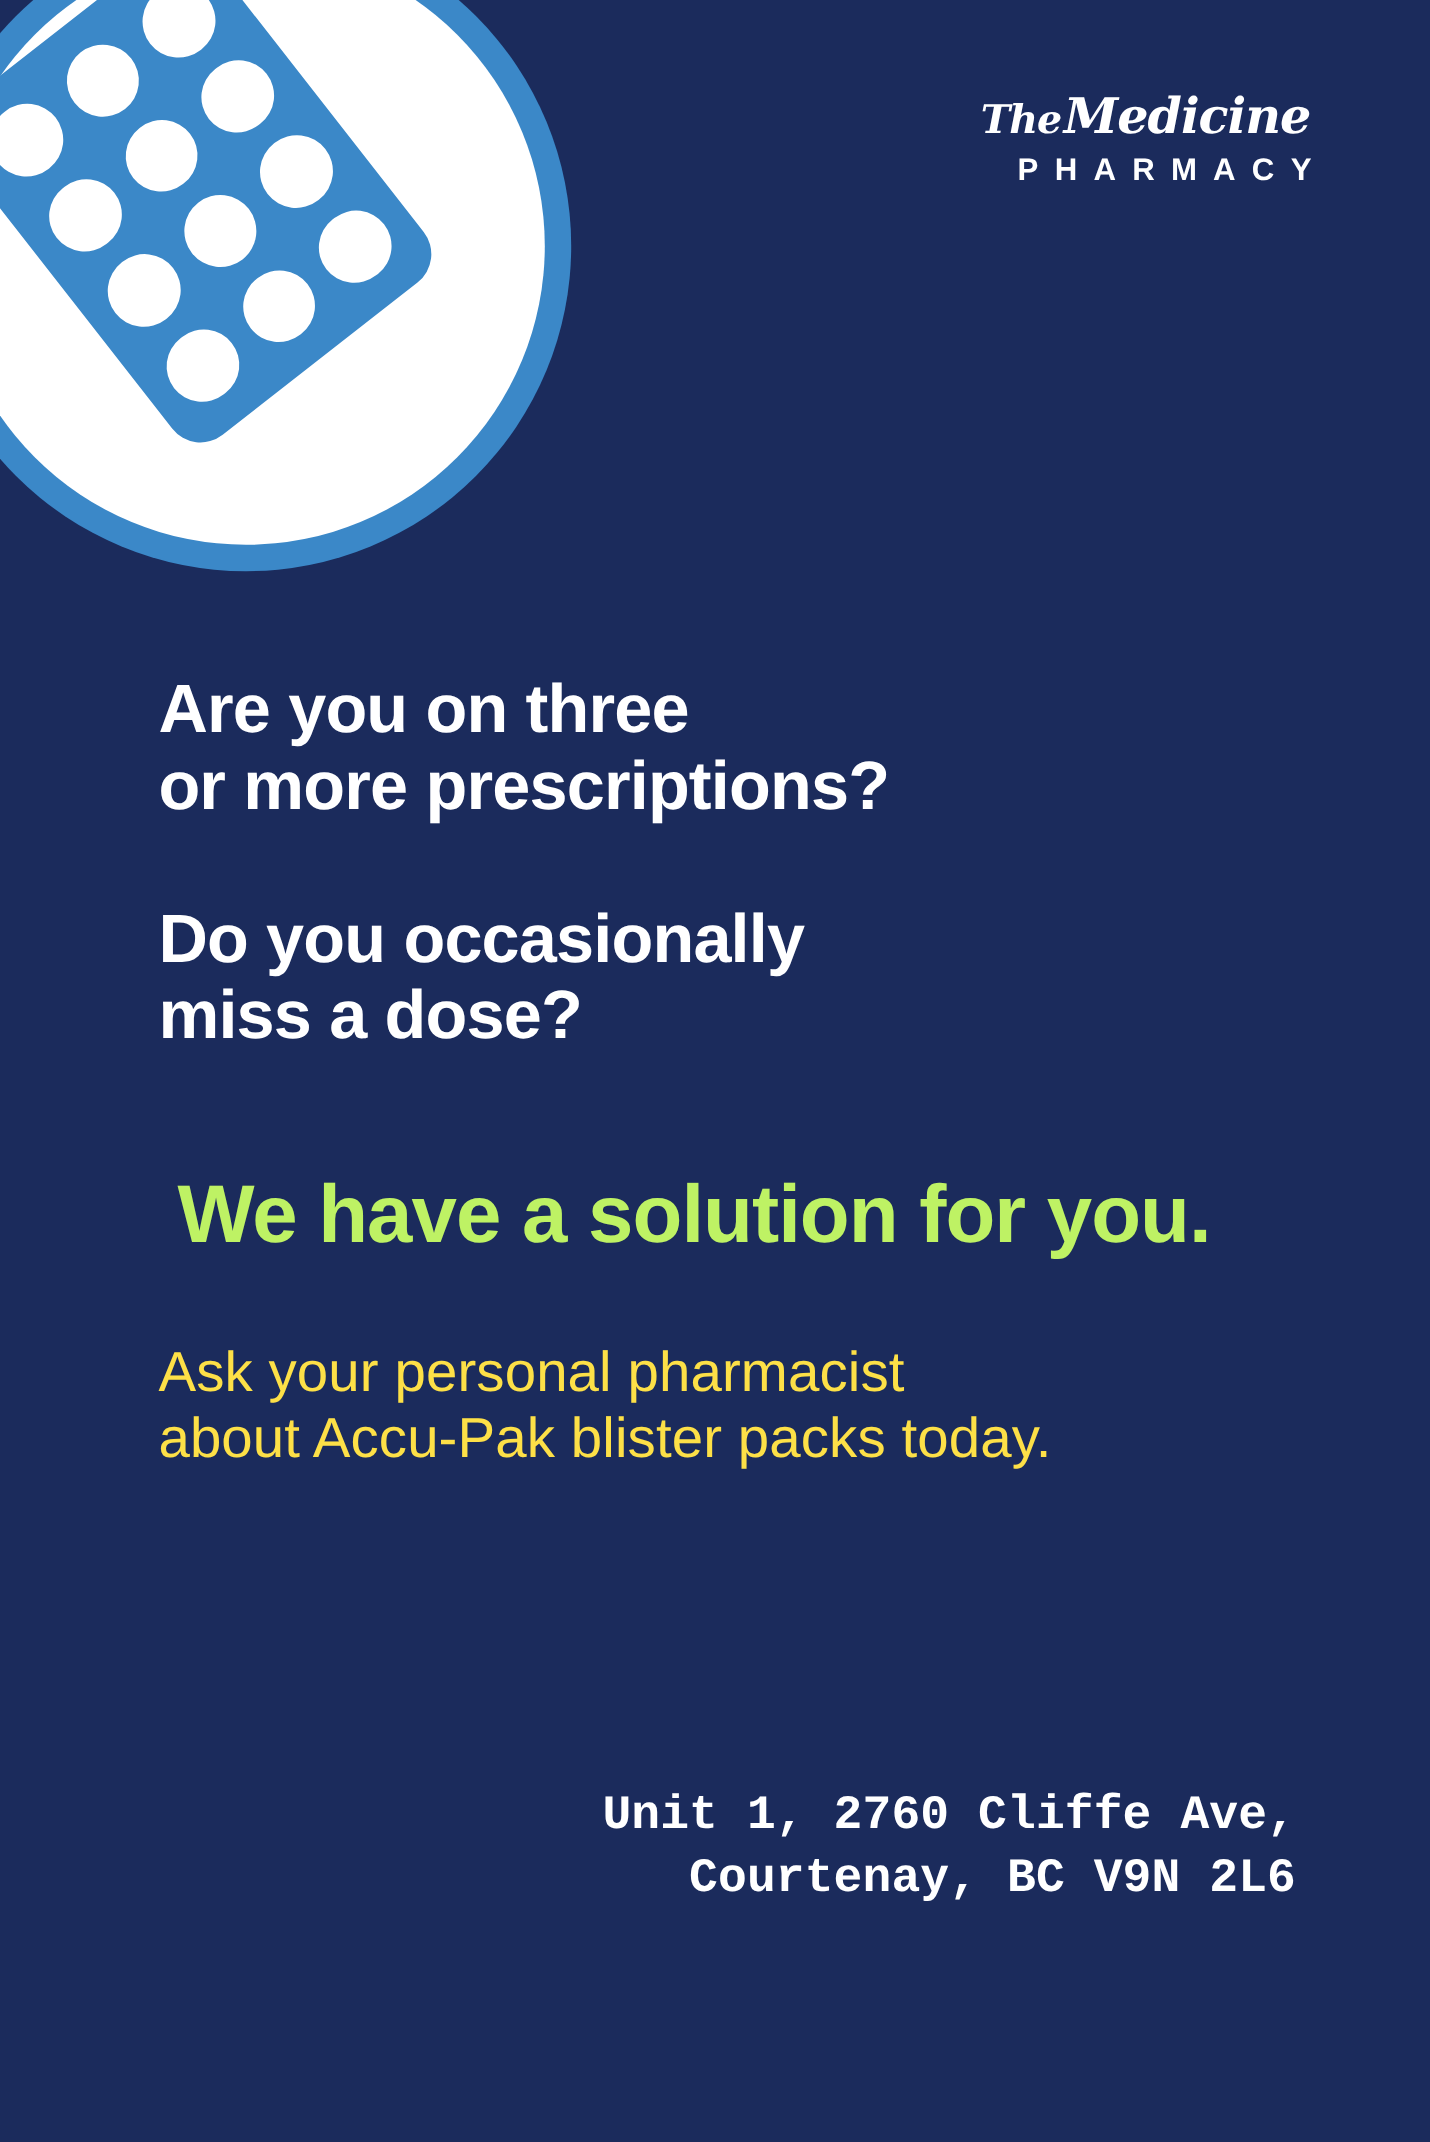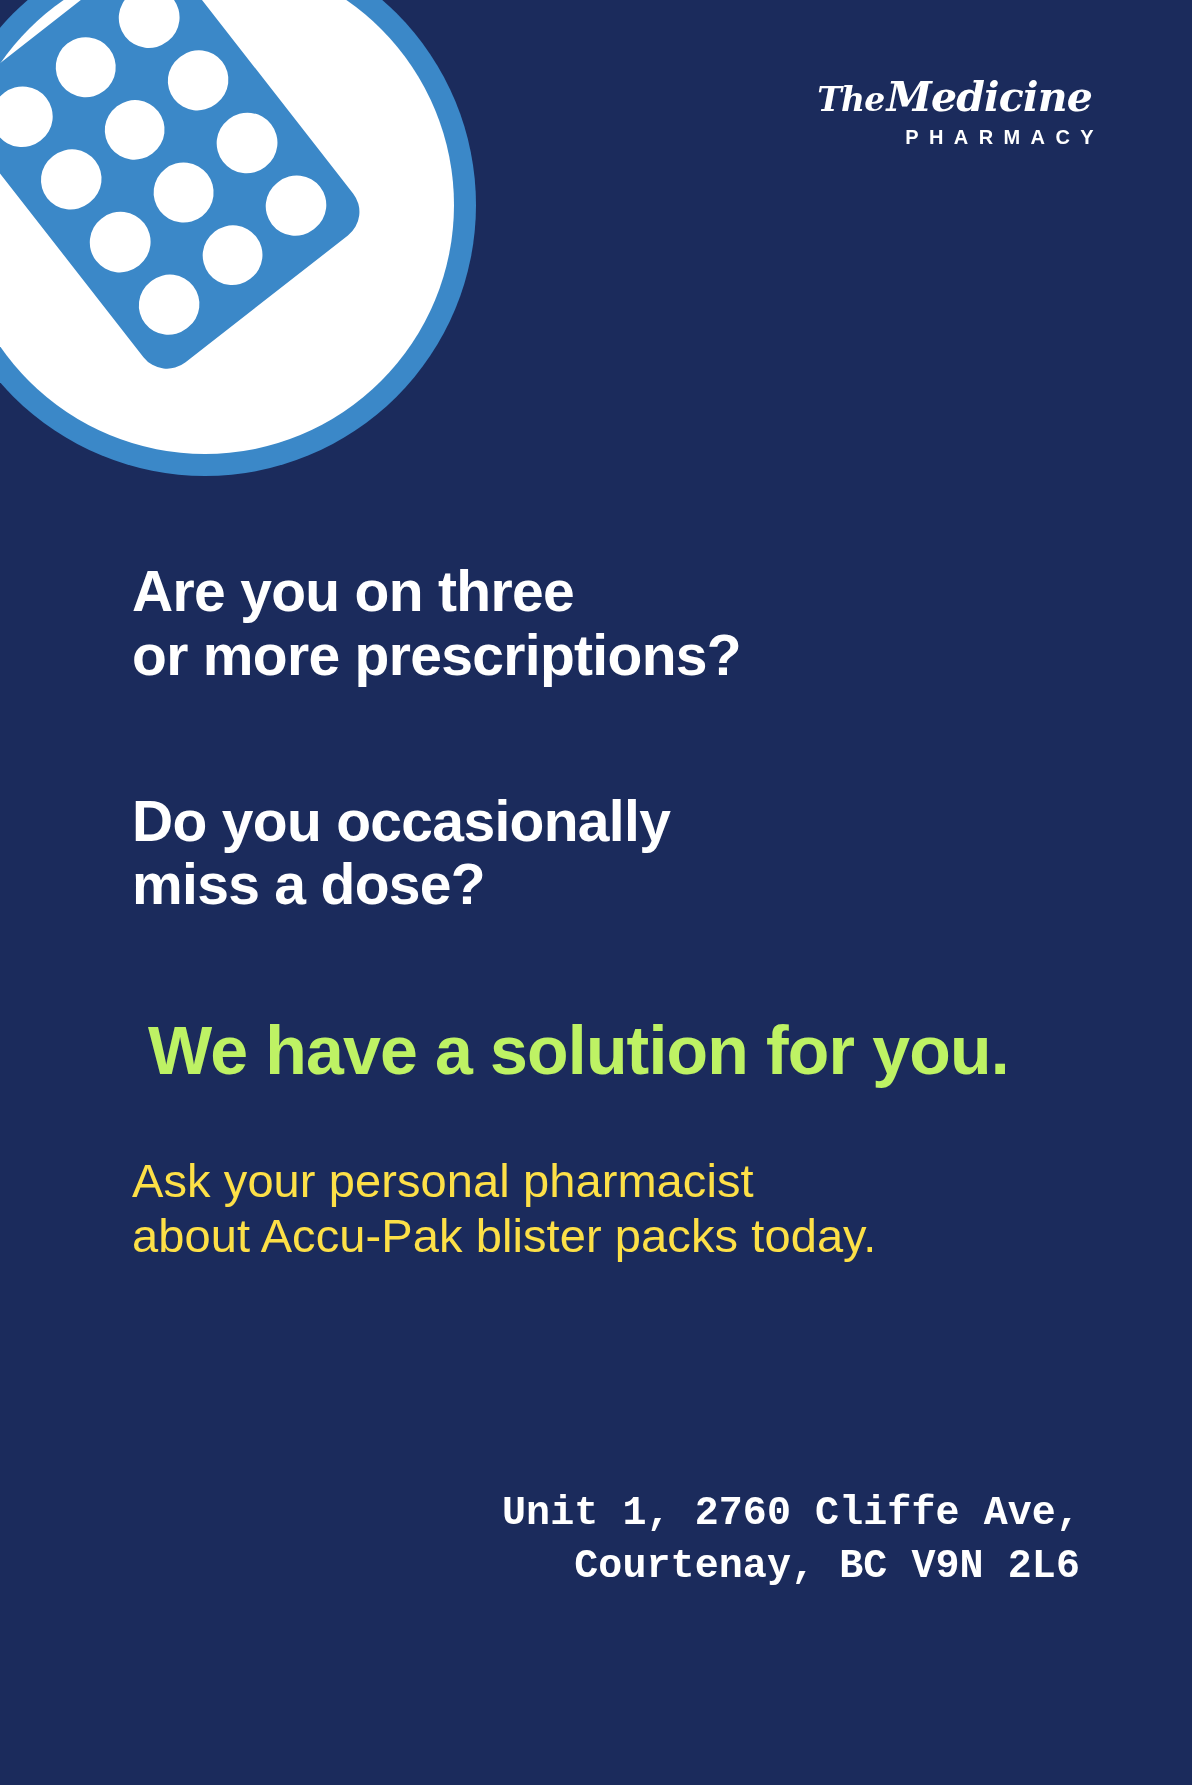--- a/index.html
+++ b/index.html
@@ -114,21 +114,21 @@
     height: 50px;
     position: relative;
     margin-left: 3px;
     top: -2px;
     flex: 0 0 auto;
   }
   .logo-pharmacy {
     font-family: "Liberation Sans", "DejaVu Sans", sans-serif;
     font-weight: 700;
     font-style: normal;
-    font-size: 20px;
+    font-size: 26px;
     letter-spacing: 0.52em;
     margin-top: 9px;
     margin-right: -0.4em;
     color: #ffffff;
   }
 
   
   .copy {
     position: absolute;
     left: 132px;
@@ -138,21 +138,21 @@
   .headline {
     color: #ffffff;
     font-weight: 700;
     font-size: 57px;
     line-height: 1.12;
     letter-spacing: -0.012em;
     margin: 0;
     white-space: pre-line;
     font-stretch: condensed;
   }
-  .headline.block-2 { margin-top: 102px; }
+  .headline.block-2 { margin-top: 64px; }
 
   .accent-line {
     color: #bef264;
     font-weight: 700;
     font-size: 68px;
     line-height: 1.1;
     letter-spacing: -0.012em;
     margin: 16px;
     margin-top: 96px;
   }

